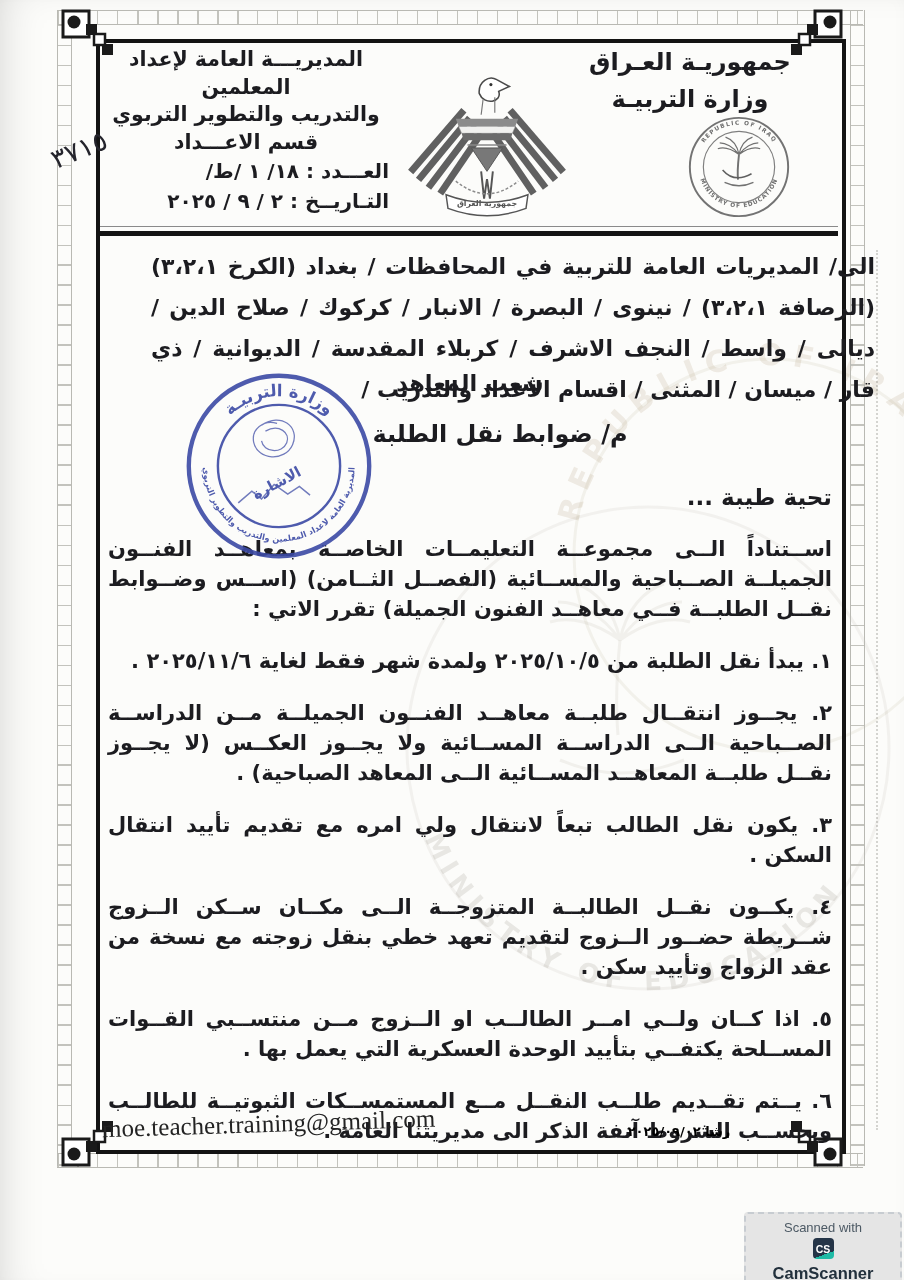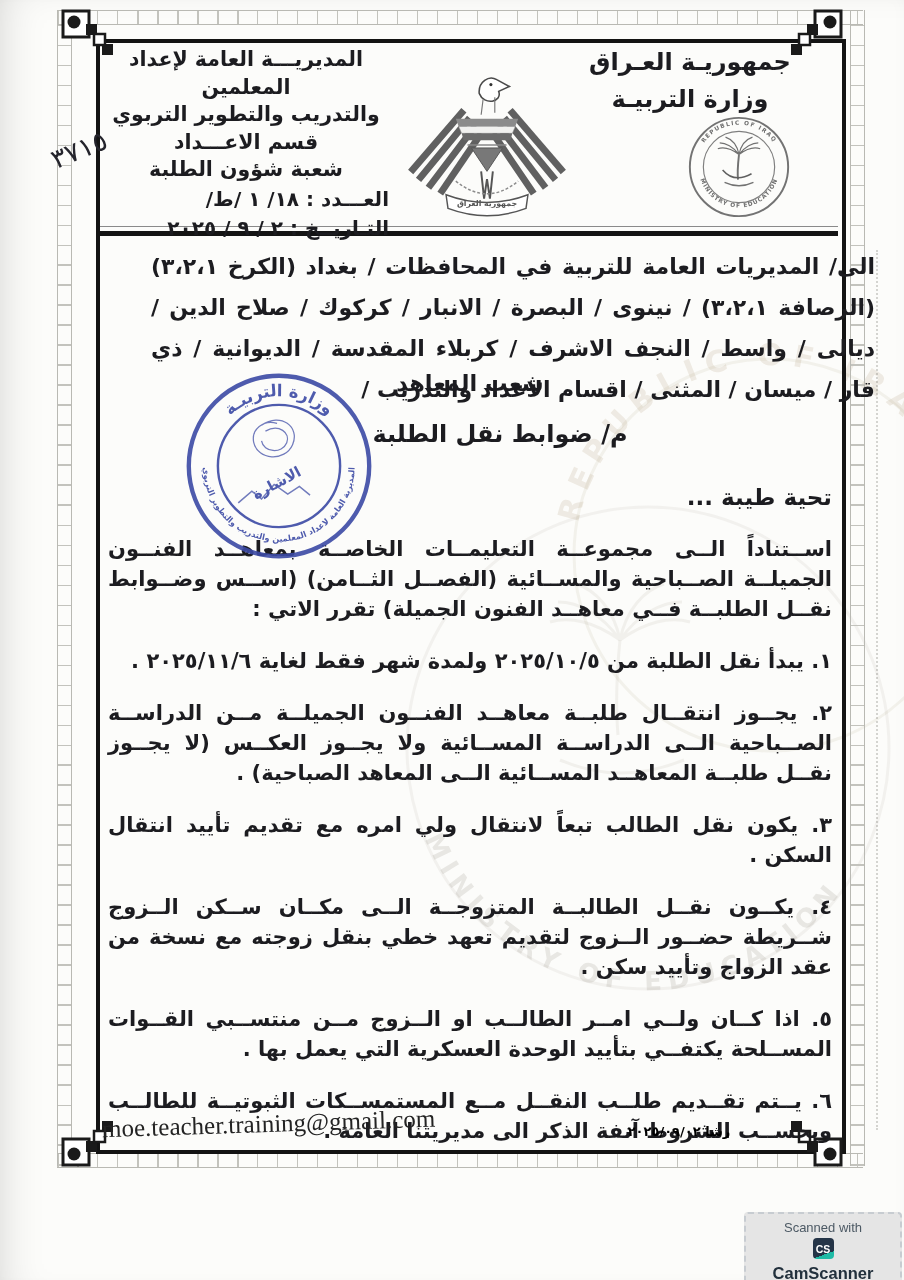--- a/index.html
+++ b/index.html
@@ -175,21 +175,20 @@
     <g>
       <path d="M48,130 Q90,146 132,130 L130,144 Q90,159 50,144 Z" fill="#fff" stroke="#555" stroke-width="1.5"></path>
       <text x="90" y="142" font-size="8" fill="#555" text-anchor="middle" font-weight="bold">جمهورية العراق</text>
     </g>
   </svg>
 
   <div class="hdr-left ar">
     <div>المديريـــة العامة لإعداد المعلمين</div>
     <div>والتدريب والتطوير التربوي</div>
     <div>قسم الاعـــداد</div>
-    <div>شعبة شؤون الطلبة</div>
     <div class="numline">
       <span>العـــدد :</span>
       <span>١٨/ ١ /ط/</span>
     </div>
     <div class="numline">
       <span>التـاريــخ :</span>
       <span>٢ / ٩ / ٢٠٢٥</span>
     </div>
   </div>
   <div class="hand-number">٣٧١٥</div>

